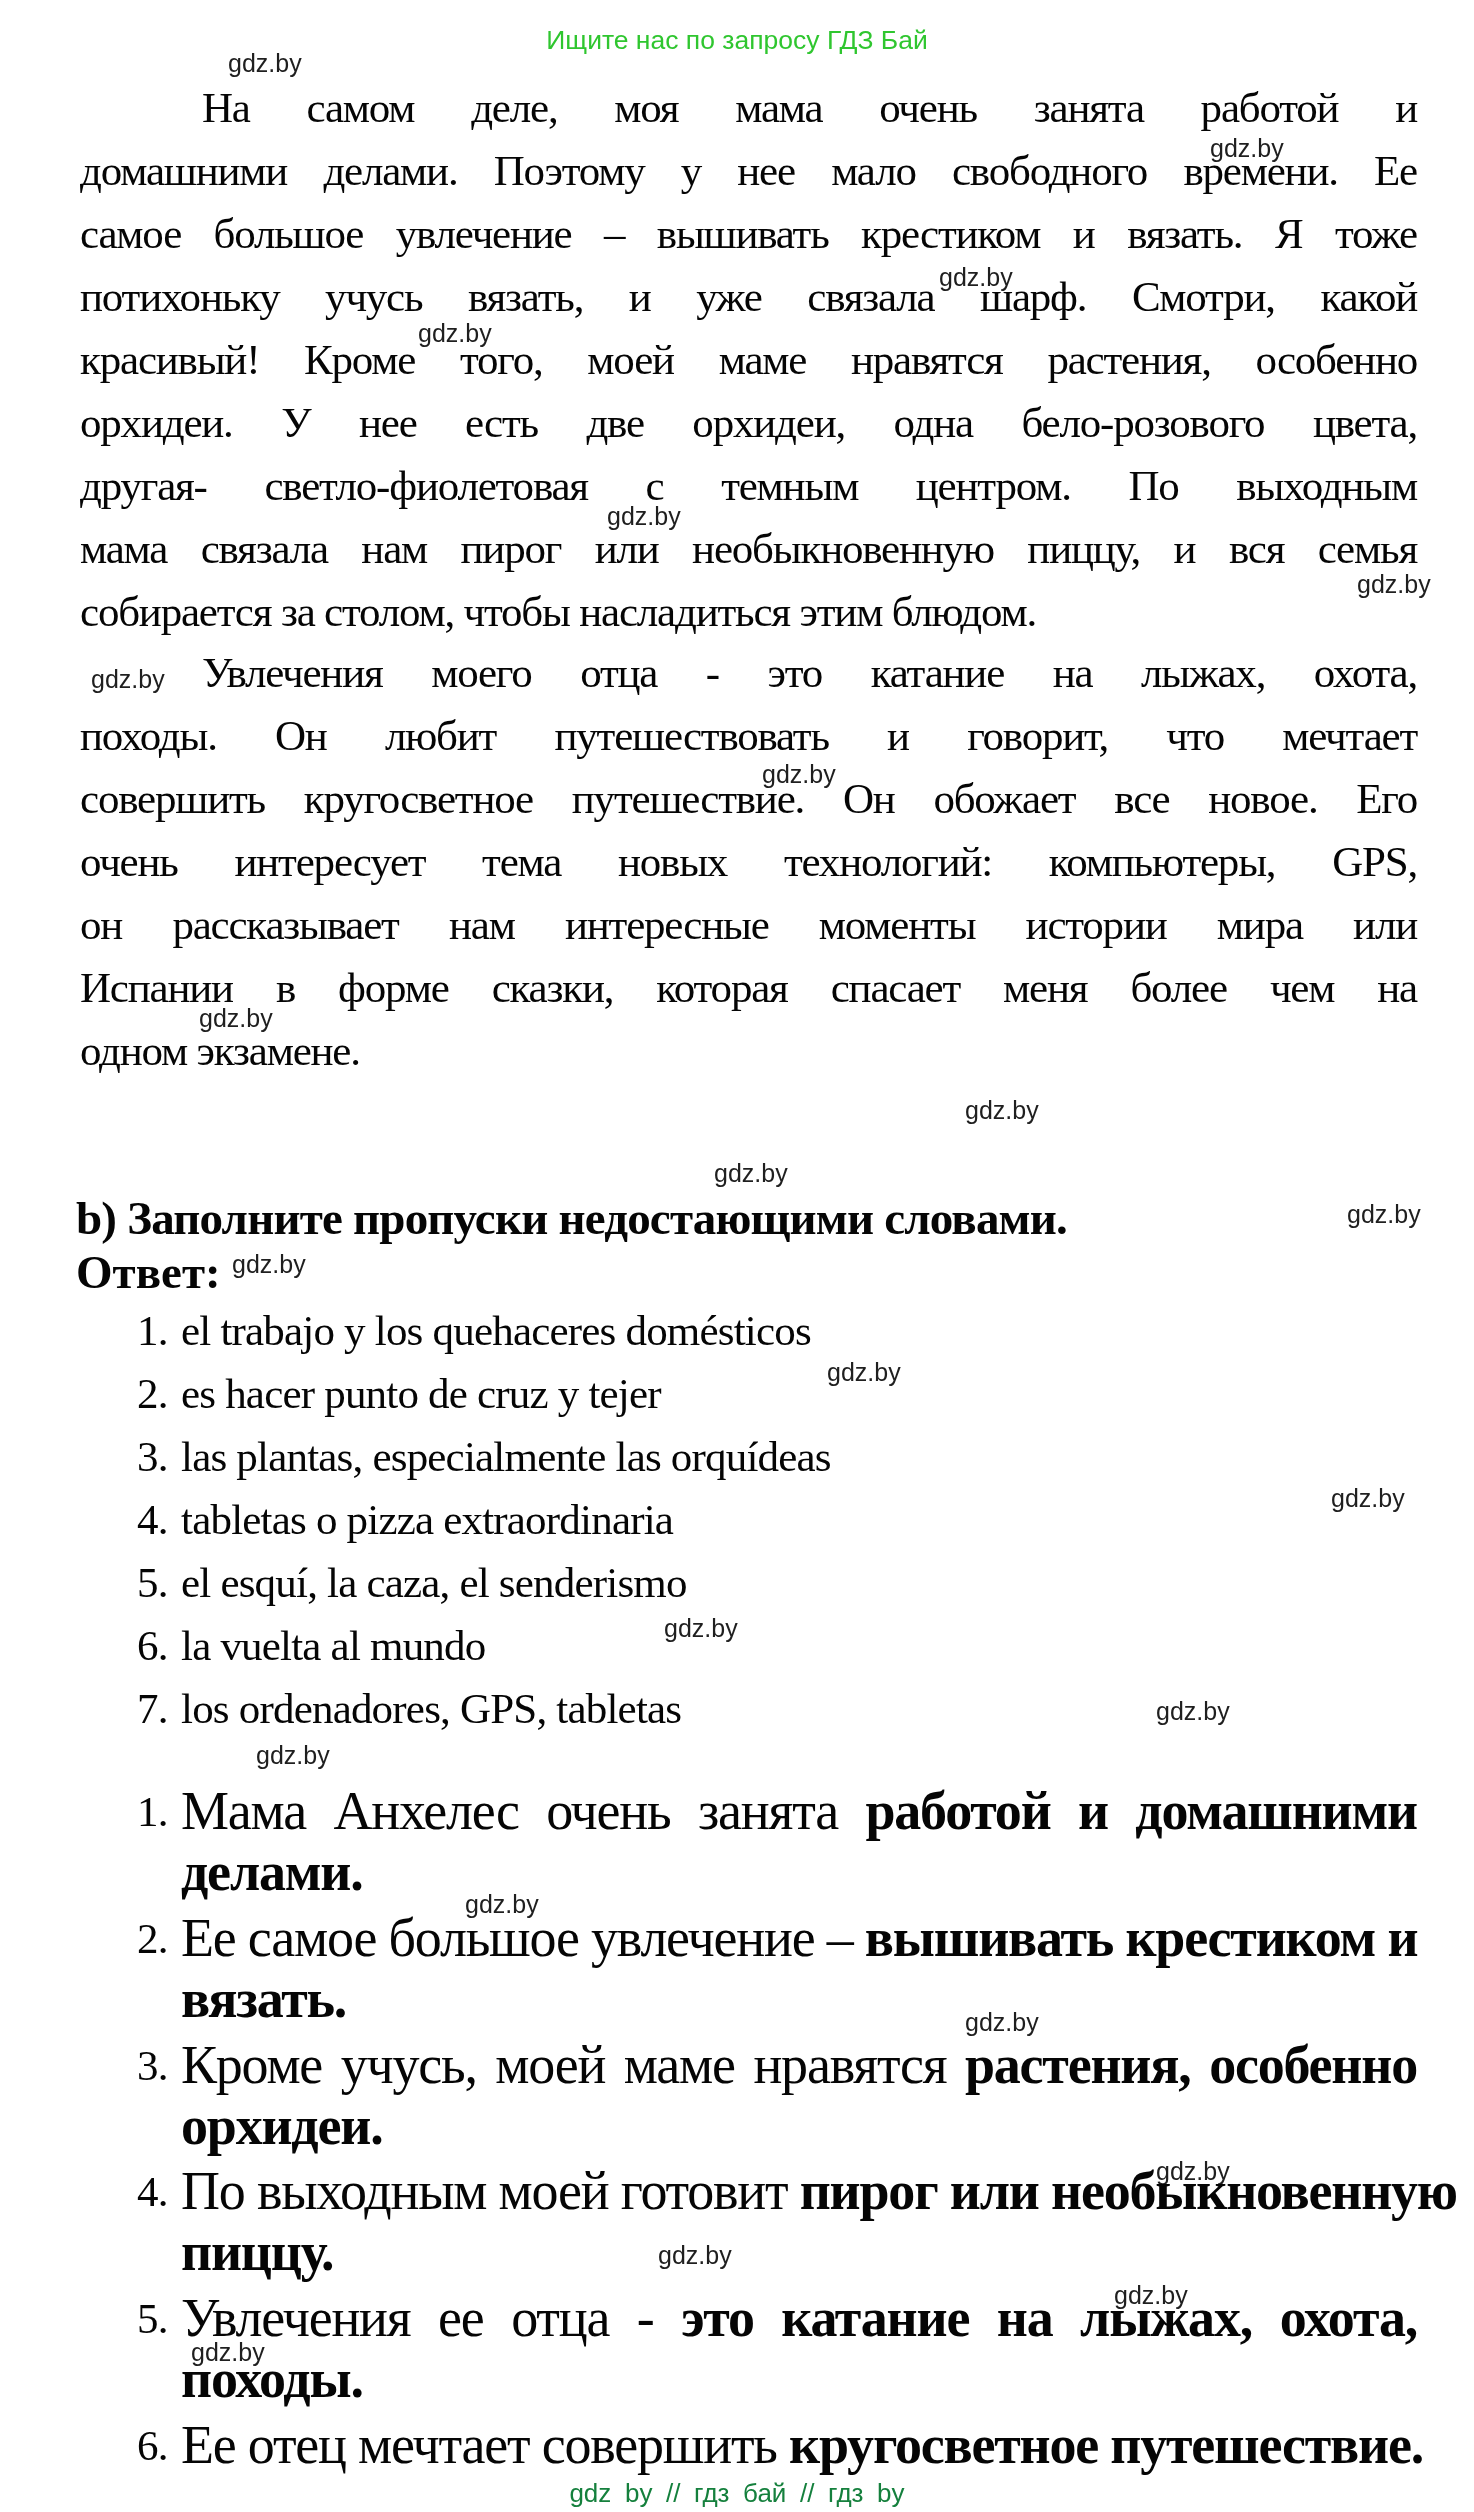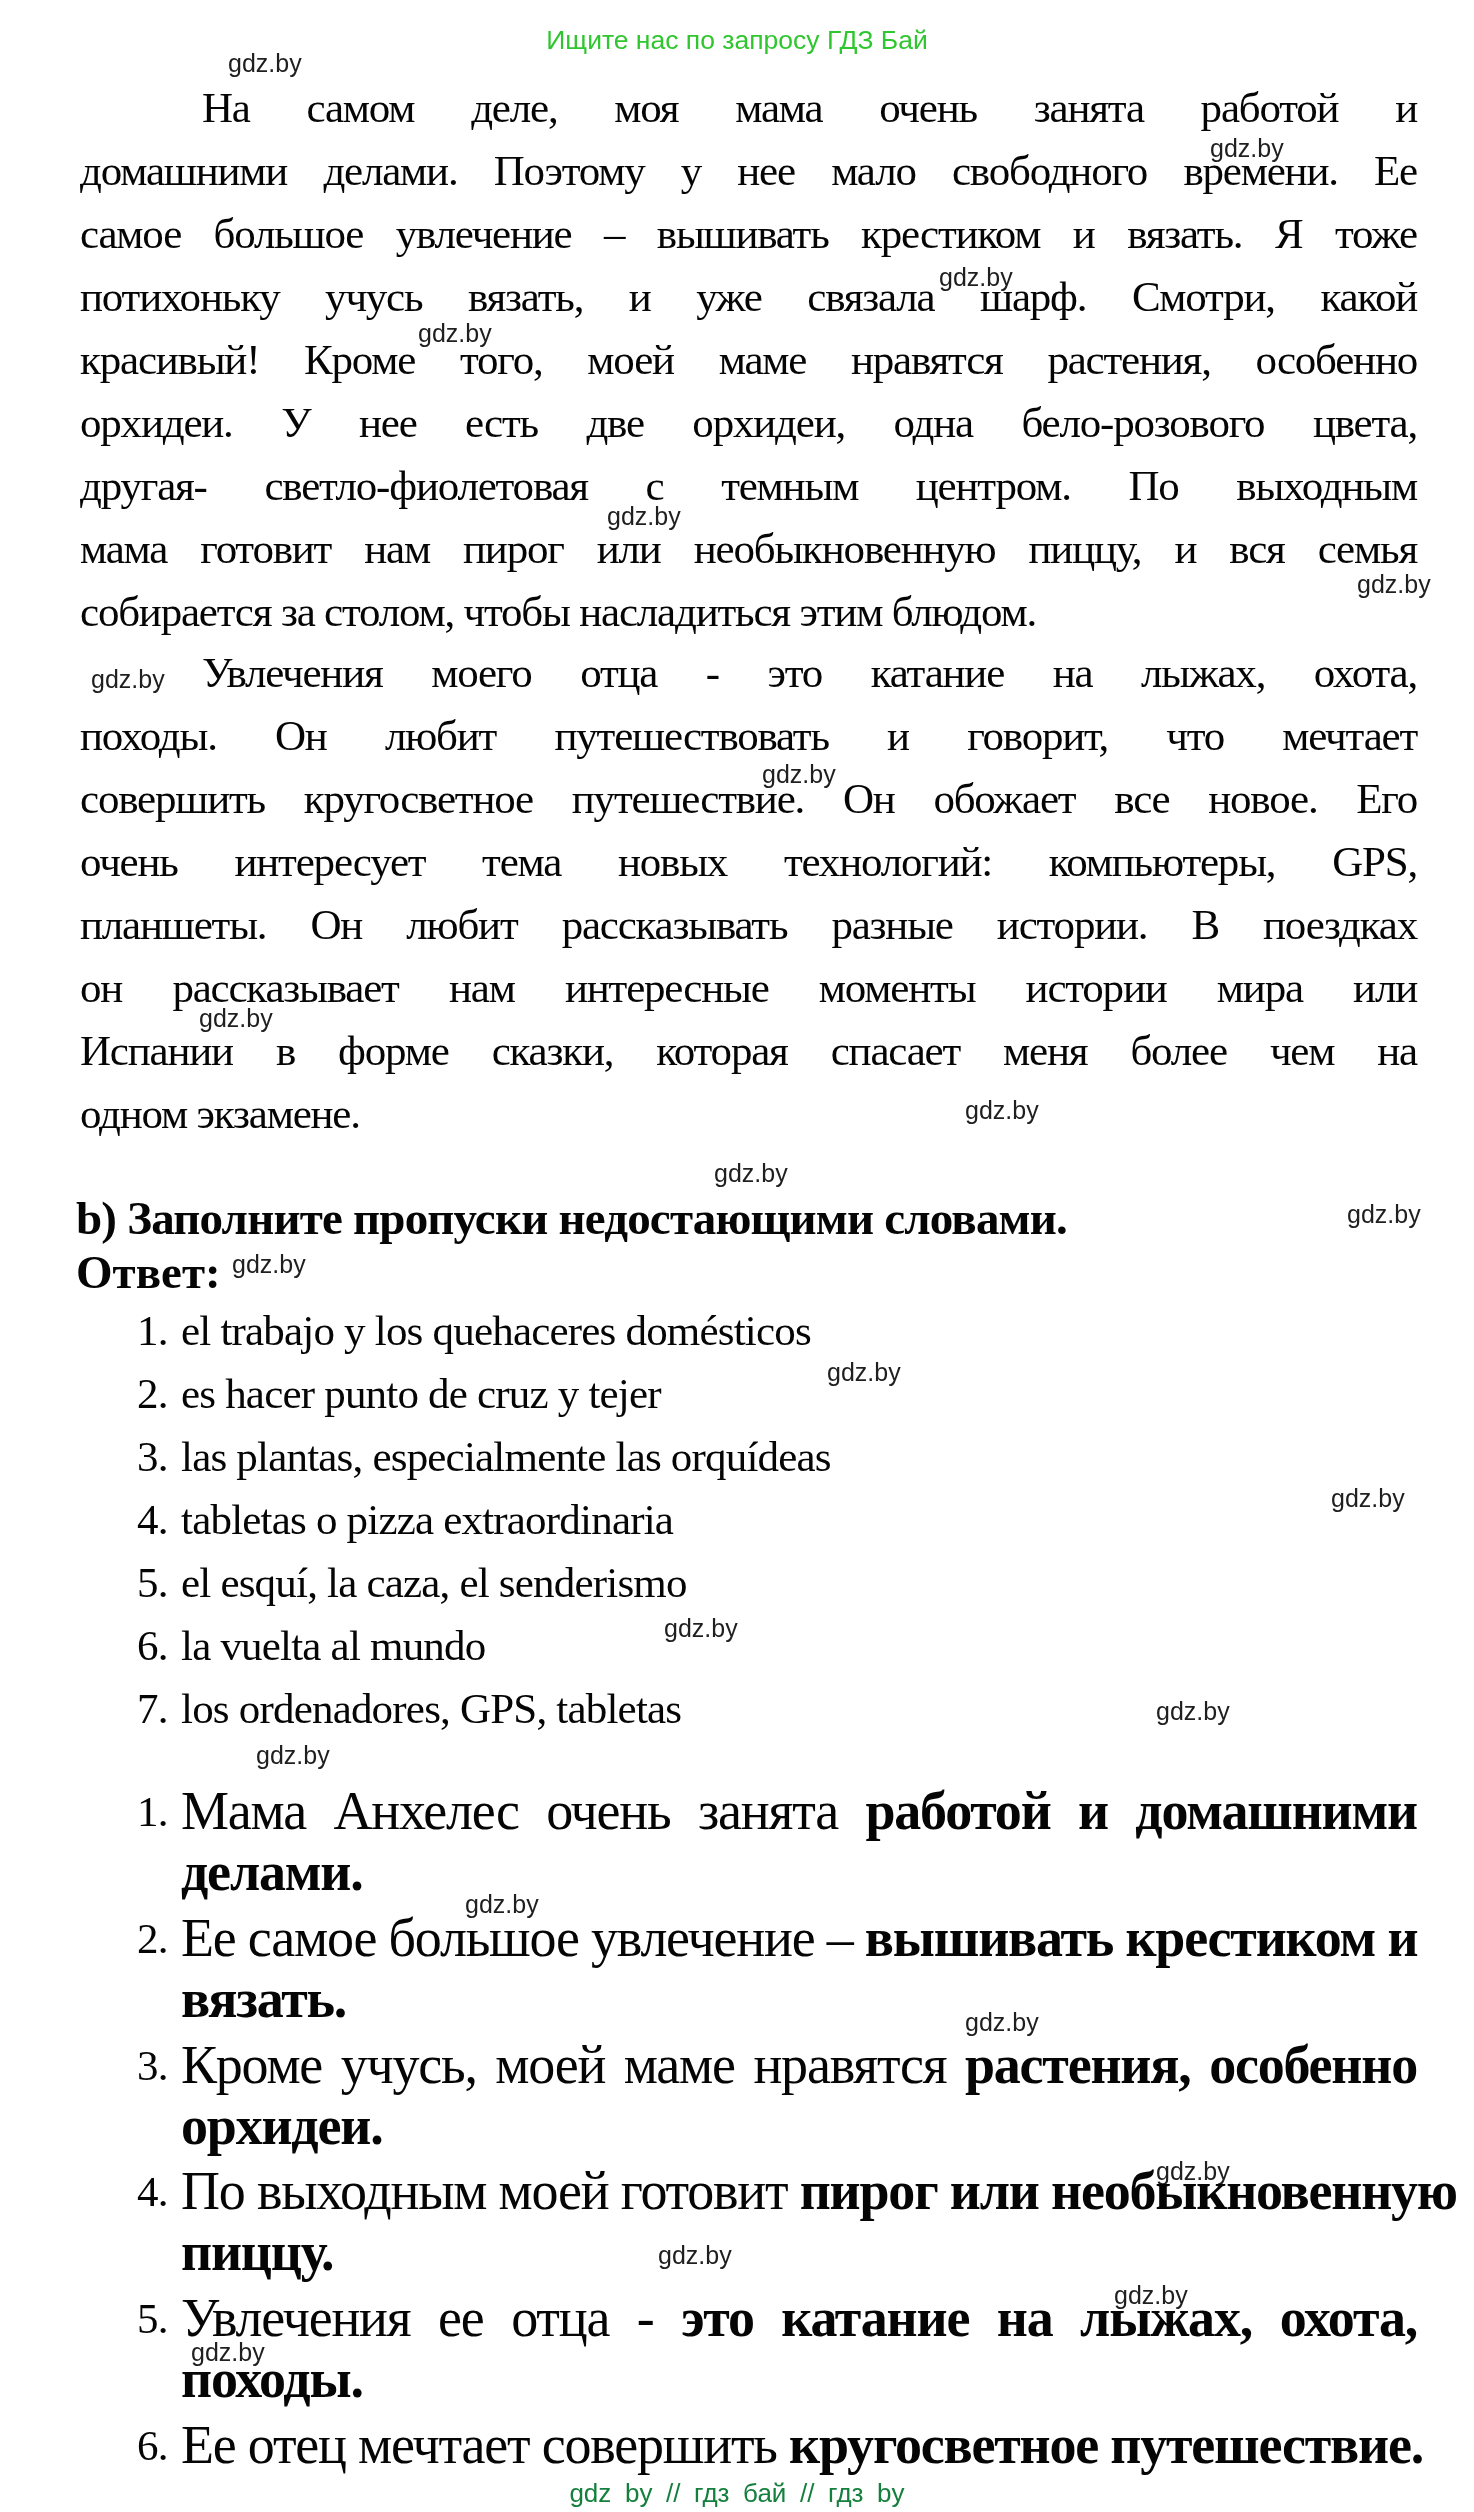--- a/index.html
+++ b/index.html
@@ -106,30 +106,29 @@
     </div>
 
   <div class="para" id="para1">
     <div class="line indent">На самом деле, моя мама очень занята работой и</div>
     <div class="line">домашними делами. Поэтому у нее мало свободного времени. Ее</div>
     <div class="line">самое большое увлечение – вышивать крестиком и вязать. Я тоже</div>
     <div class="line">потихоньку учусь вязать, и уже связала шарф. Смотри, какой</div>
     <div class="line">красивый! Кроме того, моей маме нравятся растения, особенно</div>
     <div class="line">орхидеи. У нее есть две орхидеи, одна бело-розового цвета,</div>
     <div class="line">другая- светло-фиолетовая с темным центром. По выходным</div>
-    <div class="line">мама готовит нам пирог или необыкновенную пиццу, и вся семья</div>
+    <div class="line">мама связала нам пирог или необыкновенную пиццу, и вся семья</div>
     <div class="line last">собирается за столом, чтобы насладиться этим блюдом.</div>
   </div>
 
   <div class="para" id="para2">
     <div class="line indent">Увлечения моего отца - это катание на лыжах, охота,</div>
     <div class="line">походы. Он любит путешествовать и говорит, что мечтает</div>
     <div class="line">совершить кругосветное путешествие. Он обожает все новое. Его</div>
     <div class="line">очень интересует тема новых технологий: компьютеры, GPS,</div>
-    <div class="line">планшеты. Он любит рассказывать разные истории. В поездках</div>
     <div class="line">он рассказывает нам интересные моменты истории мира или</div>
     <div class="line">Испании в форме сказки, которая спасает меня более чем на</div>
     <div class="line last">одном экзамене.</div>
   </div>
 
   <div class="task-heading">b) Заполните пропуски недостающими словами.</div>
   <div class="answer-label">Ответ:</div>
 
   <div class="es-list">
     <div class="es-item">

